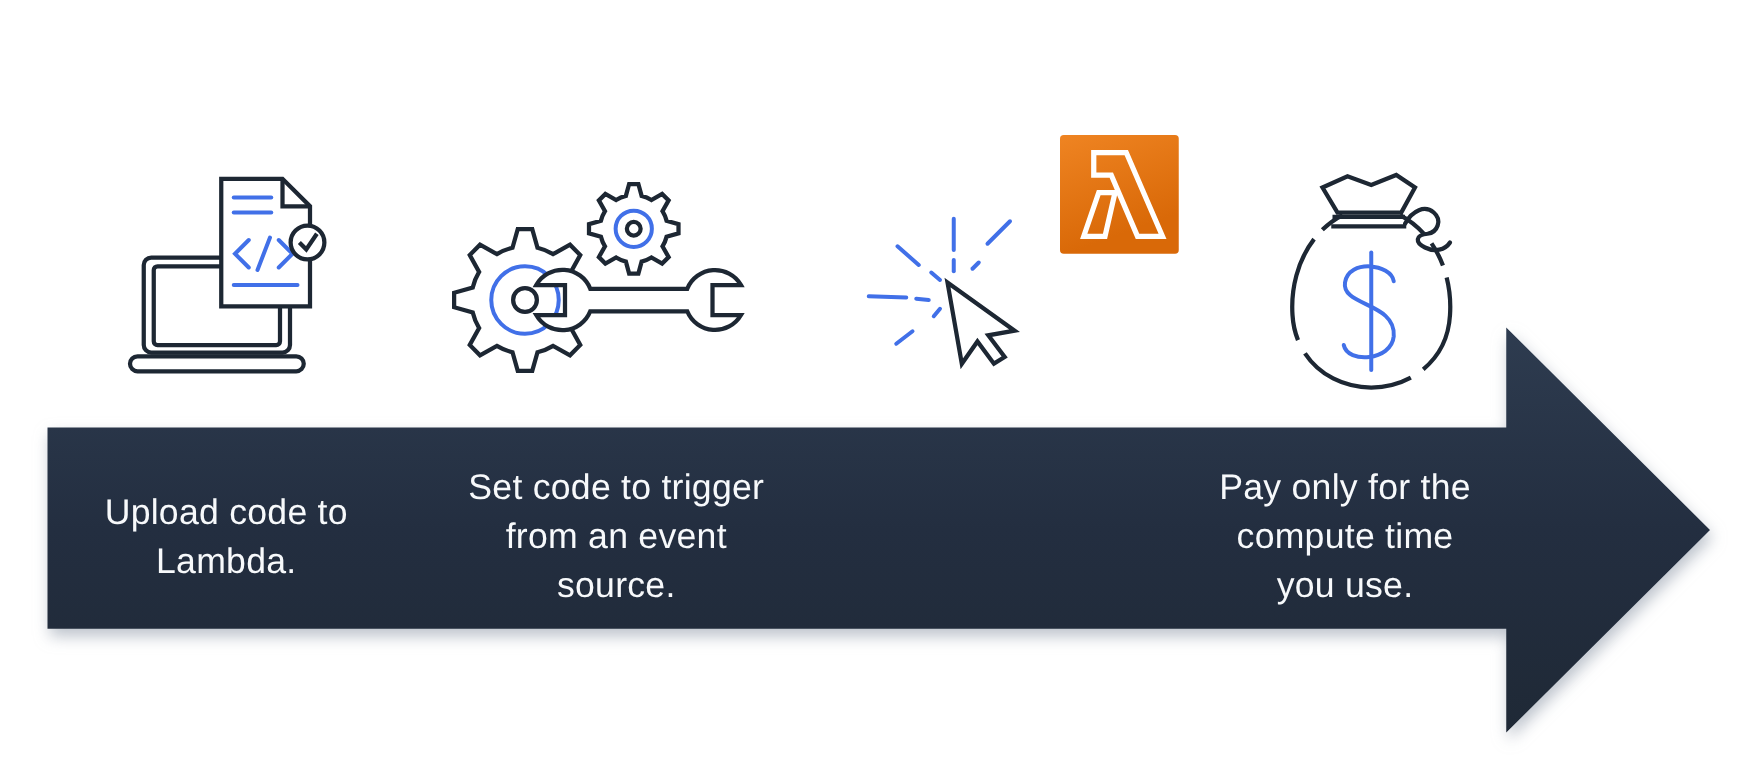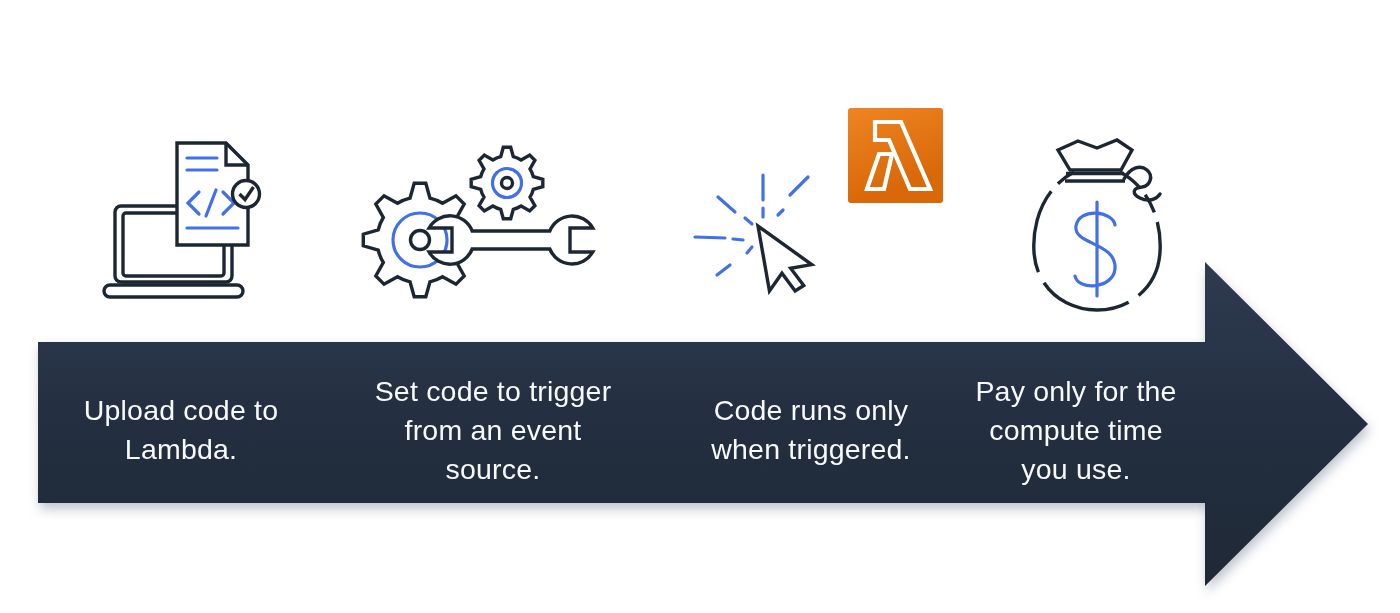--- a/index.html
+++ b/index.html
@@ -147,19 +147,17 @@
       <line class="blue-line" stroke-width="4.2" x1="77" y1="72" x2="77" y2="166"></line>
       <path class="blue-line" stroke-width="4.2" d="M95,95 C93,81 59,77 56,96 C53,115 97,112 95,139 C93,159 58,161 55,146"></path>
     </g>
   </svg>
 
   <div class="caption cap-1">Upload code to
 Lambda.</div>
   <div class="caption cap-2">Set code to trigger
 from an event
 source.</div>
-  <div class="caption cap-3">Code runs only
-when triggered.</div>
   <div class="caption cap-4">Pay only for the
 compute time
 you use.</div>
 
 </div>
 
 </body></html>

